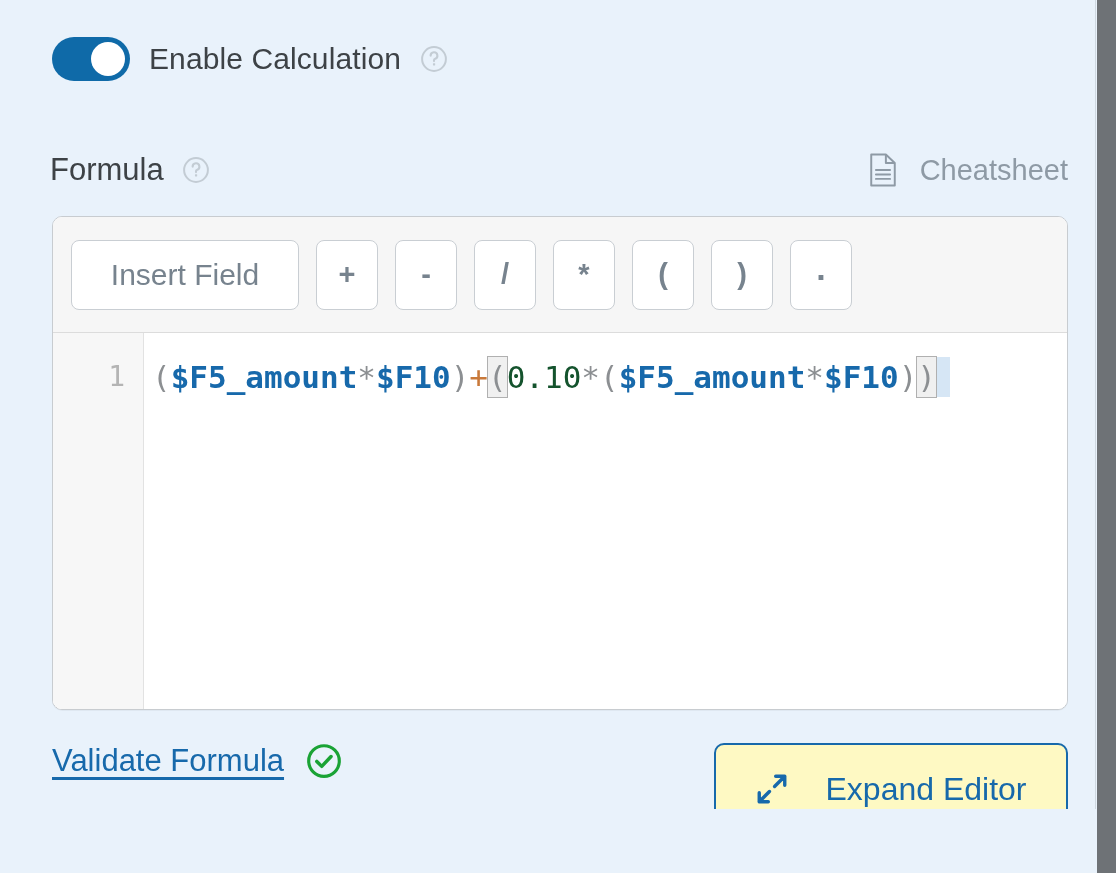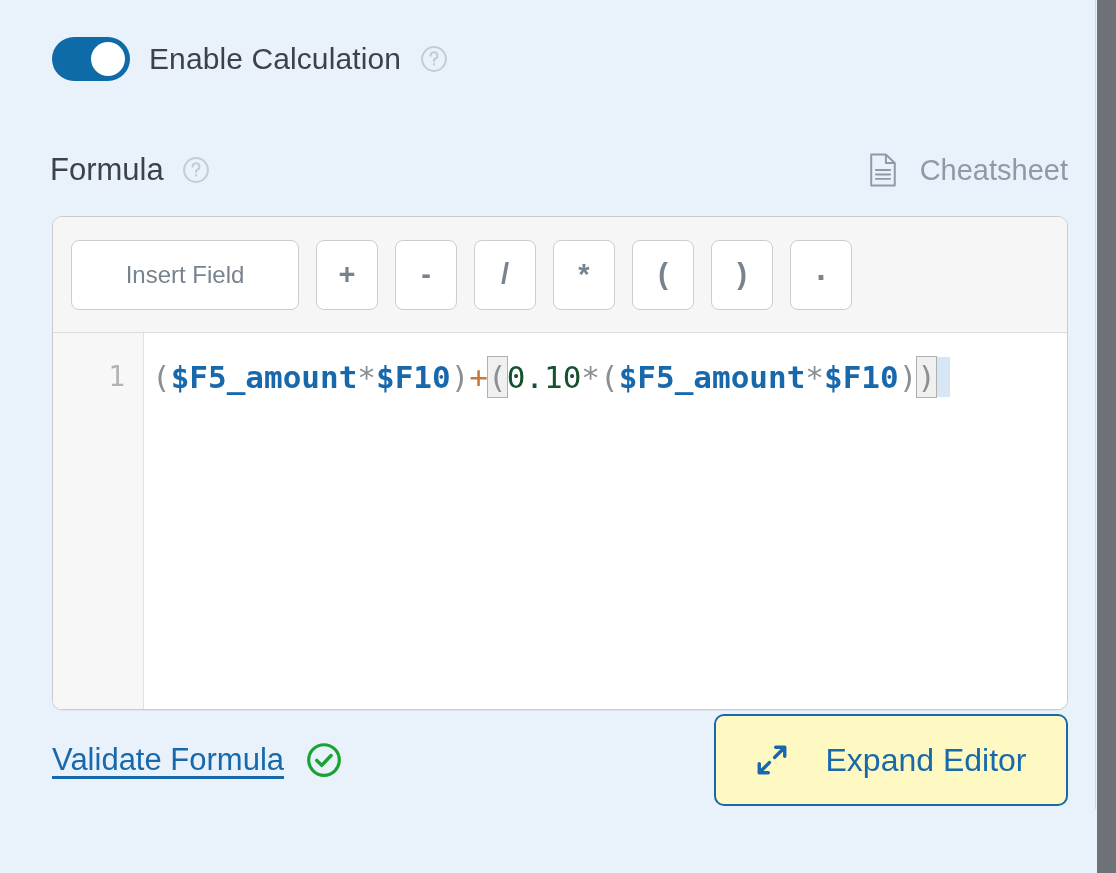--- a/index.html
+++ b/index.html
@@ -128,21 +128,21 @@
     border-radius: 8px;
     color: #77838e;
     font-size: 29px;
     font-family: "Liberation Sans", sans-serif;
     display: flex;
     align-items: center;
     justify-content: center;
     cursor: pointer;
     white-space: nowrap;
   }
-  .tool-btn.wide { min-width: 228px; font-size: 24px; }
+  .tool-btn.wide { min-width: 228px; font-size: 30px; }
   .tool-btn.op { font-weight: 700; }
   .tool-btn.dot { font-weight: 700; font-size: 34px; padding-bottom: 12px; }
 
   
   #code-area {
     position: relative;
     height: 376px;
     display: flex;
     background: #ffffff;
   }
@@ -185,24 +185,24 @@
     display: inline-block;
     width: 14px;
     height: 40px;
     background: #d6e6f5;
     vertical-align: -9px;
   }
 
   
   #bottom-row {
     position: absolute;
-    left: 52px; top: 712px;
+    left: 52px; top: 743px;
     width: 1016px; height: 96px;
     display: flex;
-    align-items: center;
+    align-items: flex-start;
   }
   #validate-group {
     display: flex;
     align-items: center;
     gap: 22px;
   }
   #validate-link {
     font-size: 31px;
     color: #1769ab;
     text-decoration: underline;

